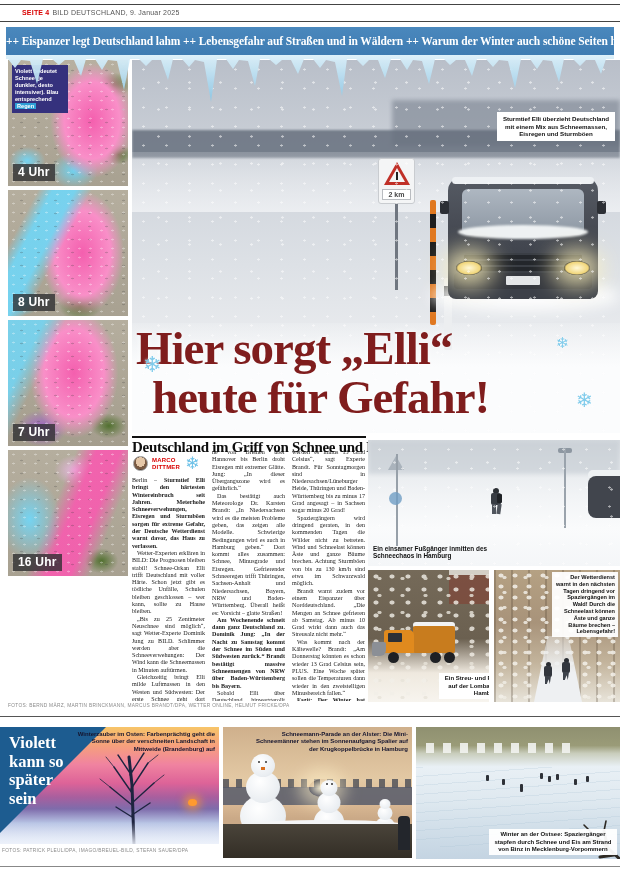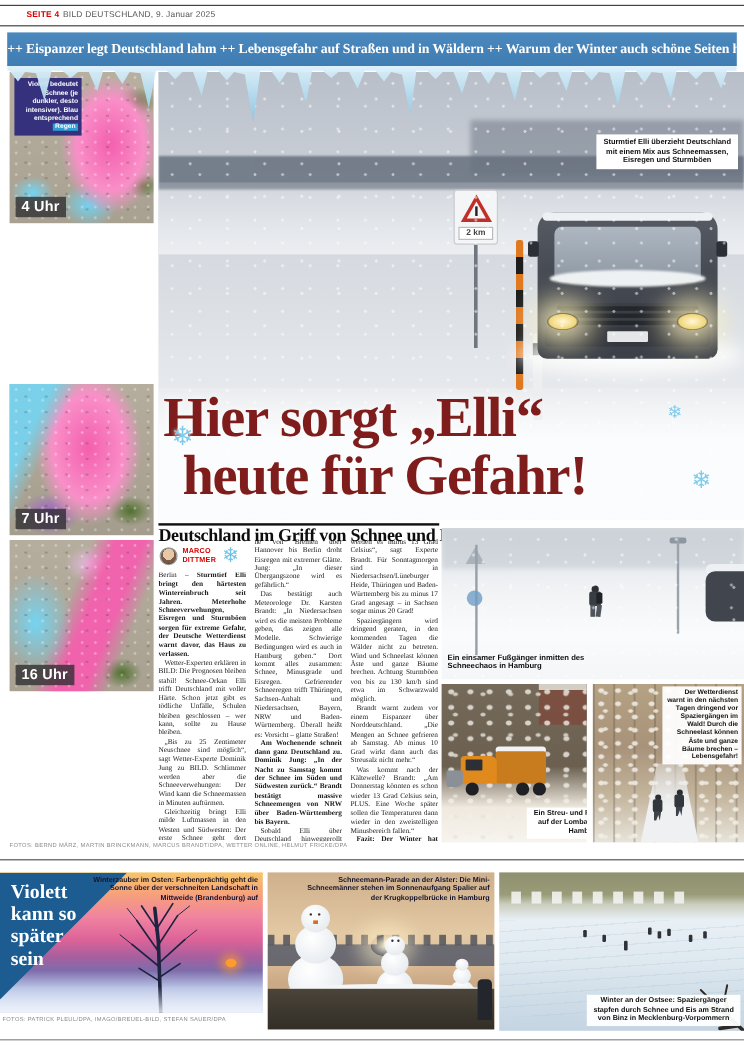--- a/index.html
+++ b/index.html
@@ -29,21 +29,21 @@
   .map {
     position:absolute; left:8px; width:120px; height:126px; overflow:hidden;
     background:#b2ab9b;
   }
   .m1 { top:60px; background:
       radial-gradient(ellipse 58px 80px at 70% 48%, #f45fae 0%, #f98fc8 48%, rgba(249,143,200,0) 72%),
       radial-gradient(ellipse 34px 26px at 55% 88%, #6fd2f0 0%, rgba(111,210,240,0) 70%),
       radial-gradient(ellipse 26px 20px at 16% 80%, #74d4f2 0%, rgba(116,212,242,0) 70%),
       radial-gradient(ellipse 24px 18px at 88% 20%, #51702f 0%, rgba(81,112,47,0) 70%),
       radial-gradient(ellipse 20px 14px at 92% 75%, #51702f 0%, rgba(81,112,47,0) 70%),
-      linear-gradient(#b7b0a0,#a8a191); text-align: right; }
+      linear-gradient(#b7b0a0,#a8a191); }
   .m2 { top:190px; background:
       linear-gradient(118deg, rgba(0,0,0,0) 16%, rgba(116,212,242,.95) 24% 36%, rgba(116,212,242,0) 45%),
       radial-gradient(ellipse 56px 84px at 62% 50%, #f45fae 0%, #f98fc8 50%, rgba(249,143,200,0) 74%),
       radial-gradient(ellipse 30px 22px at 10% 88%, #49c6ec 0%, rgba(73,198,236,0) 70%),
       radial-gradient(ellipse 30px 22px at 60% 92%, #51702f 0%, rgba(81,112,47,0) 70%),
       linear-gradient(#b5ae9e,#a8a191); }
   .m3 { top:320px; background:
       linear-gradient(116deg, rgba(116,212,242,.9) 6% 20%, rgba(116,212,242,0) 32%),
       radial-gradient(ellipse 60px 88px at 55% 42%, #f45fae 0%, #f98fc8 50%, rgba(249,143,200,0) 74%),
       radial-gradient(ellipse 36px 26px at 28% 86%, #9f5fc9 0%, rgba(159,95,201,0) 70%),
@@ -265,20 +265,24 @@
       </linearGradient>
     </defs>
     <polygon fill="url(#iceGrad)" points="0,0 608,0 608,5 600,5 595,20 589,6 580,6 574,12 567,5 558,5 553,28 546,7 537,6 531,15 524,5 515,5 509,34 502,7 493,6 487,13 480,5 471,5 466,22 459,6 450,6 444,11 438,5 429,5 423,30 416,7 407,6 401,16 394,5 385,5 379,24 372,6 363,6 357,12 350,5 341,5 336,42 329,8 320,6 314,14 307,5 298,5 292,20 285,6 276,6 270,11 263,5 254,5 249,32 242,7 233,6 227,15 220,5 211,5 205,48 198,8 189,6 183,13 176,5 167,5 162,26 155,6 146,6 140,12 133,5 124,5 118,36 111,7 102,6 96,16 89,5 80,5 75,22 68,6 59,6 53,11 46,5 37,5 31,30 24,7 15,6 9,14 2,5 0,5"></polygon>
   </svg>
 
   <div class="map m1">
     <div class="map-grain"></div>
     <div class="legend"><span>Violett bedeutet Schnee (je dunkler, desto intensiver). Blau entsprechend </span><span class="hl">Regen</span></div>
     <div class="time-chip">4 Uhr</div>
   </div>
+  <div class="map m2">
+    <div class="map-grain"></div>
+    <div class="time-chip">8 Uhr</div>
+  </div>
   <div class="map m3">
     <div class="map-grain"></div>
     <div class="time-chip">7 Uhr</div>
   </div>
   <div class="map m4">
     <div class="map-grain"></div>
     <div class="time-chip">16 Uhr</div>
   </div>
   <div class="map-credit">FOTOS: BERND MÄRZ, MARTIN BRINCKMANN, MARCUS BRANDT/DPA, WETTER ONLINE, HELMUT FRICKE/DPA</div>
 

